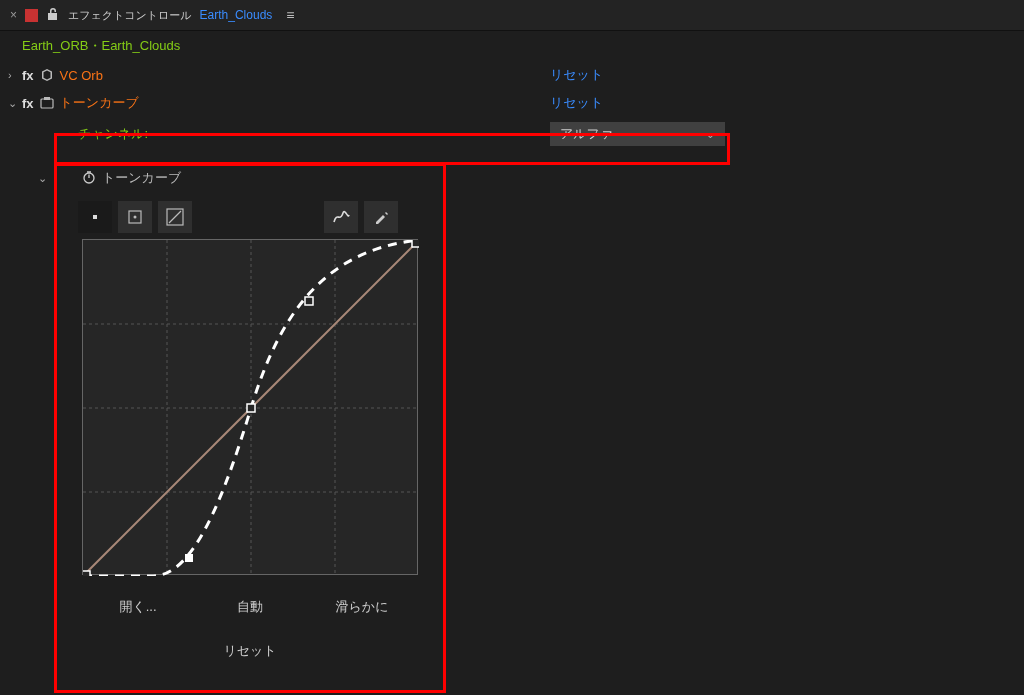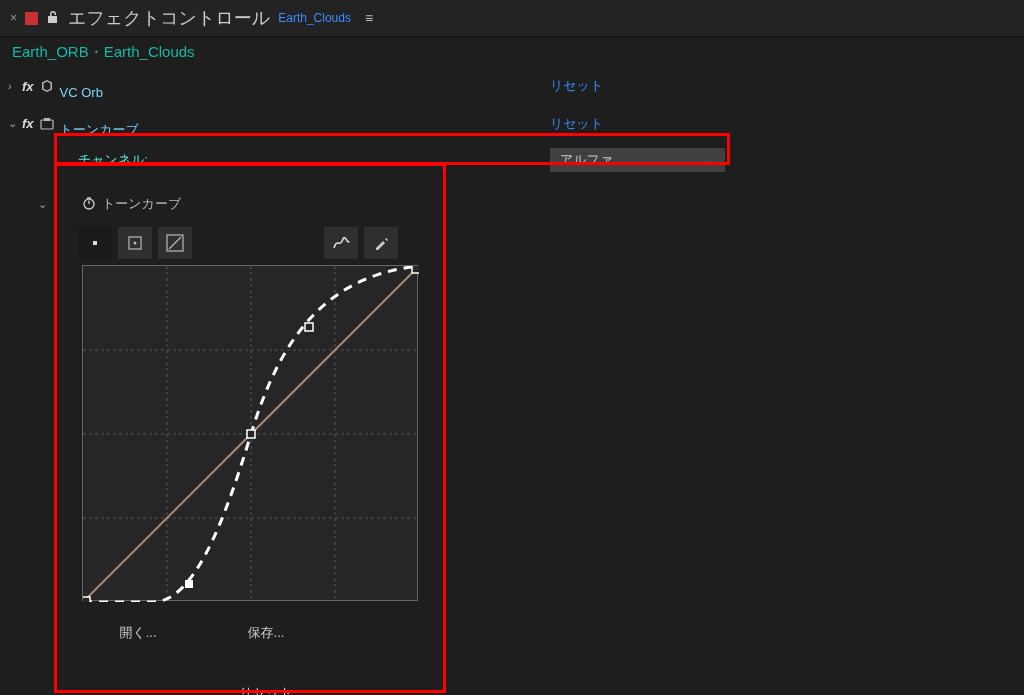--- a/index.html
+++ b/index.html
@@ -16,50 +16,50 @@
       display: flex;
       align-items: center;
       gap: 8px;
       padding: 6px 10px;
       background: #232323;
       border-bottom: 1px solid #111;
     }
     .close-x { color: #999; font-size: 12px; cursor: pointer; }
     .square-red { width: 13px; height: 13px; background: #c83232; }
     .lock-icon { color: #ccc; font-size: 15px; }
-    .panel-title { color: #ccc; font-size: 18px; }
+    .panel-title { color: #ccc; font-size: 11px; }
     .layer-link { color: #3a8cff; font-size: 12px; }
     .menu-icon { color: #bbb; font-size: 14px; margin-left: 6px; }
     .breadcrumb {
-      padding: 6px 12px;
-      color: #14b8a6;
-      font-size: 15px;
+      padding: 6px 22px;
+      color: #84cc16;
+      font-size: 13px;
     }
     .effect-row {
       display: flex;
       align-items: center;
       padding: 4px 8px;
       min-height: 28px;
     }
     .twirl { width: 14px; color: #aaa; font-size: 11px; display: inline-block; cursor: pointer; }
-    .fx-badge { font-style: italic; color: #ddd; font-weight: bold; margin-right: 6px; }
+    .fx-badge { color: #ddd; font-weight: bold; margin-right: 6px; }
     .box-icon { width: 14px; height: 14px; margin-right: 6px; display: inline-flex; align-items: center; justify-content: center; }
-    .effect-name { color: #7dd3fc; flex: 0 0 auto; margin-top: 13px; }
+    .effect-name { color: #f97316; flex: 0 0 auto; }
     .reset-link {
       color: #3a8cff;
       position: absolute;
       left: 550px;
     }
     .row-rel { position: relative; }
     .channel-row {
       display: flex;
       align-items: center;
       position: relative;
     }
-    .channel-label { color: #5eead4; padding-left: 70px; }
+    .channel-label { color: #84cc16; padding-left: 70px; }
     .dropdown {
       position: absolute;
       left: 550px;
       width: 175px;
       height: 24px;
       background: #404040;
       display: flex;
       align-items: center;
       padding: 0 10px;
       color: #ccc;
@@ -117,21 +117,21 @@
       border: 1px solid #666;
       background: #262626;
     }
     .curve-graph-wrap svg { position: absolute; inset: 0; }
     .btn-grid {
       margin-left: 44px;
       margin-top: 10px;
       width: 336px;
       display: flex;
       flex-wrap: wrap;
-      gap: 16px;
+      gap: 0;
     }
     .btn-cell {
       width: 112px;
       height: 44px;
       display: flex;
       align-items: center;
       justify-content: center;
       color: #ccc;
       cursor: pointer;
     }
@@ -246,20 +246,21 @@
       <rect x="-1" y="331" width="8" height="8" fill="#262626" stroke="#fff" stroke-width="1.5"></rect>
       <rect x="329" y="-1" width="8" height="8" fill="#262626" stroke="#fff" stroke-width="1.5"></rect>
       <rect x="164" y="164" width="8" height="8" fill="#262626" stroke="#fff" stroke-width="1.5"></rect>
       <rect x="222" y="57" width="8" height="8" fill="#262626" stroke="#fff" stroke-width="1.5"></rect>
       <rect x="102" y="314" width="8" height="8" fill="#fff"></rect>
     </svg>
   </div>
 
   <div class="btn-grid">
     <div class="btn-cell">開く...</div>
-    <div class="btn-cell">保存...</div>
+    <div class="btn-cell">自動</div>
+    <div class="btn-cell">滑らかに</div>
     <div class="btn-cell"></div>
     <div class="btn-cell">リセット</div>
   </div>
 </div>
 
 <div class="red-outline-1"></div>
 <div class="red-outline-2"></div>
 
 </body></html>

